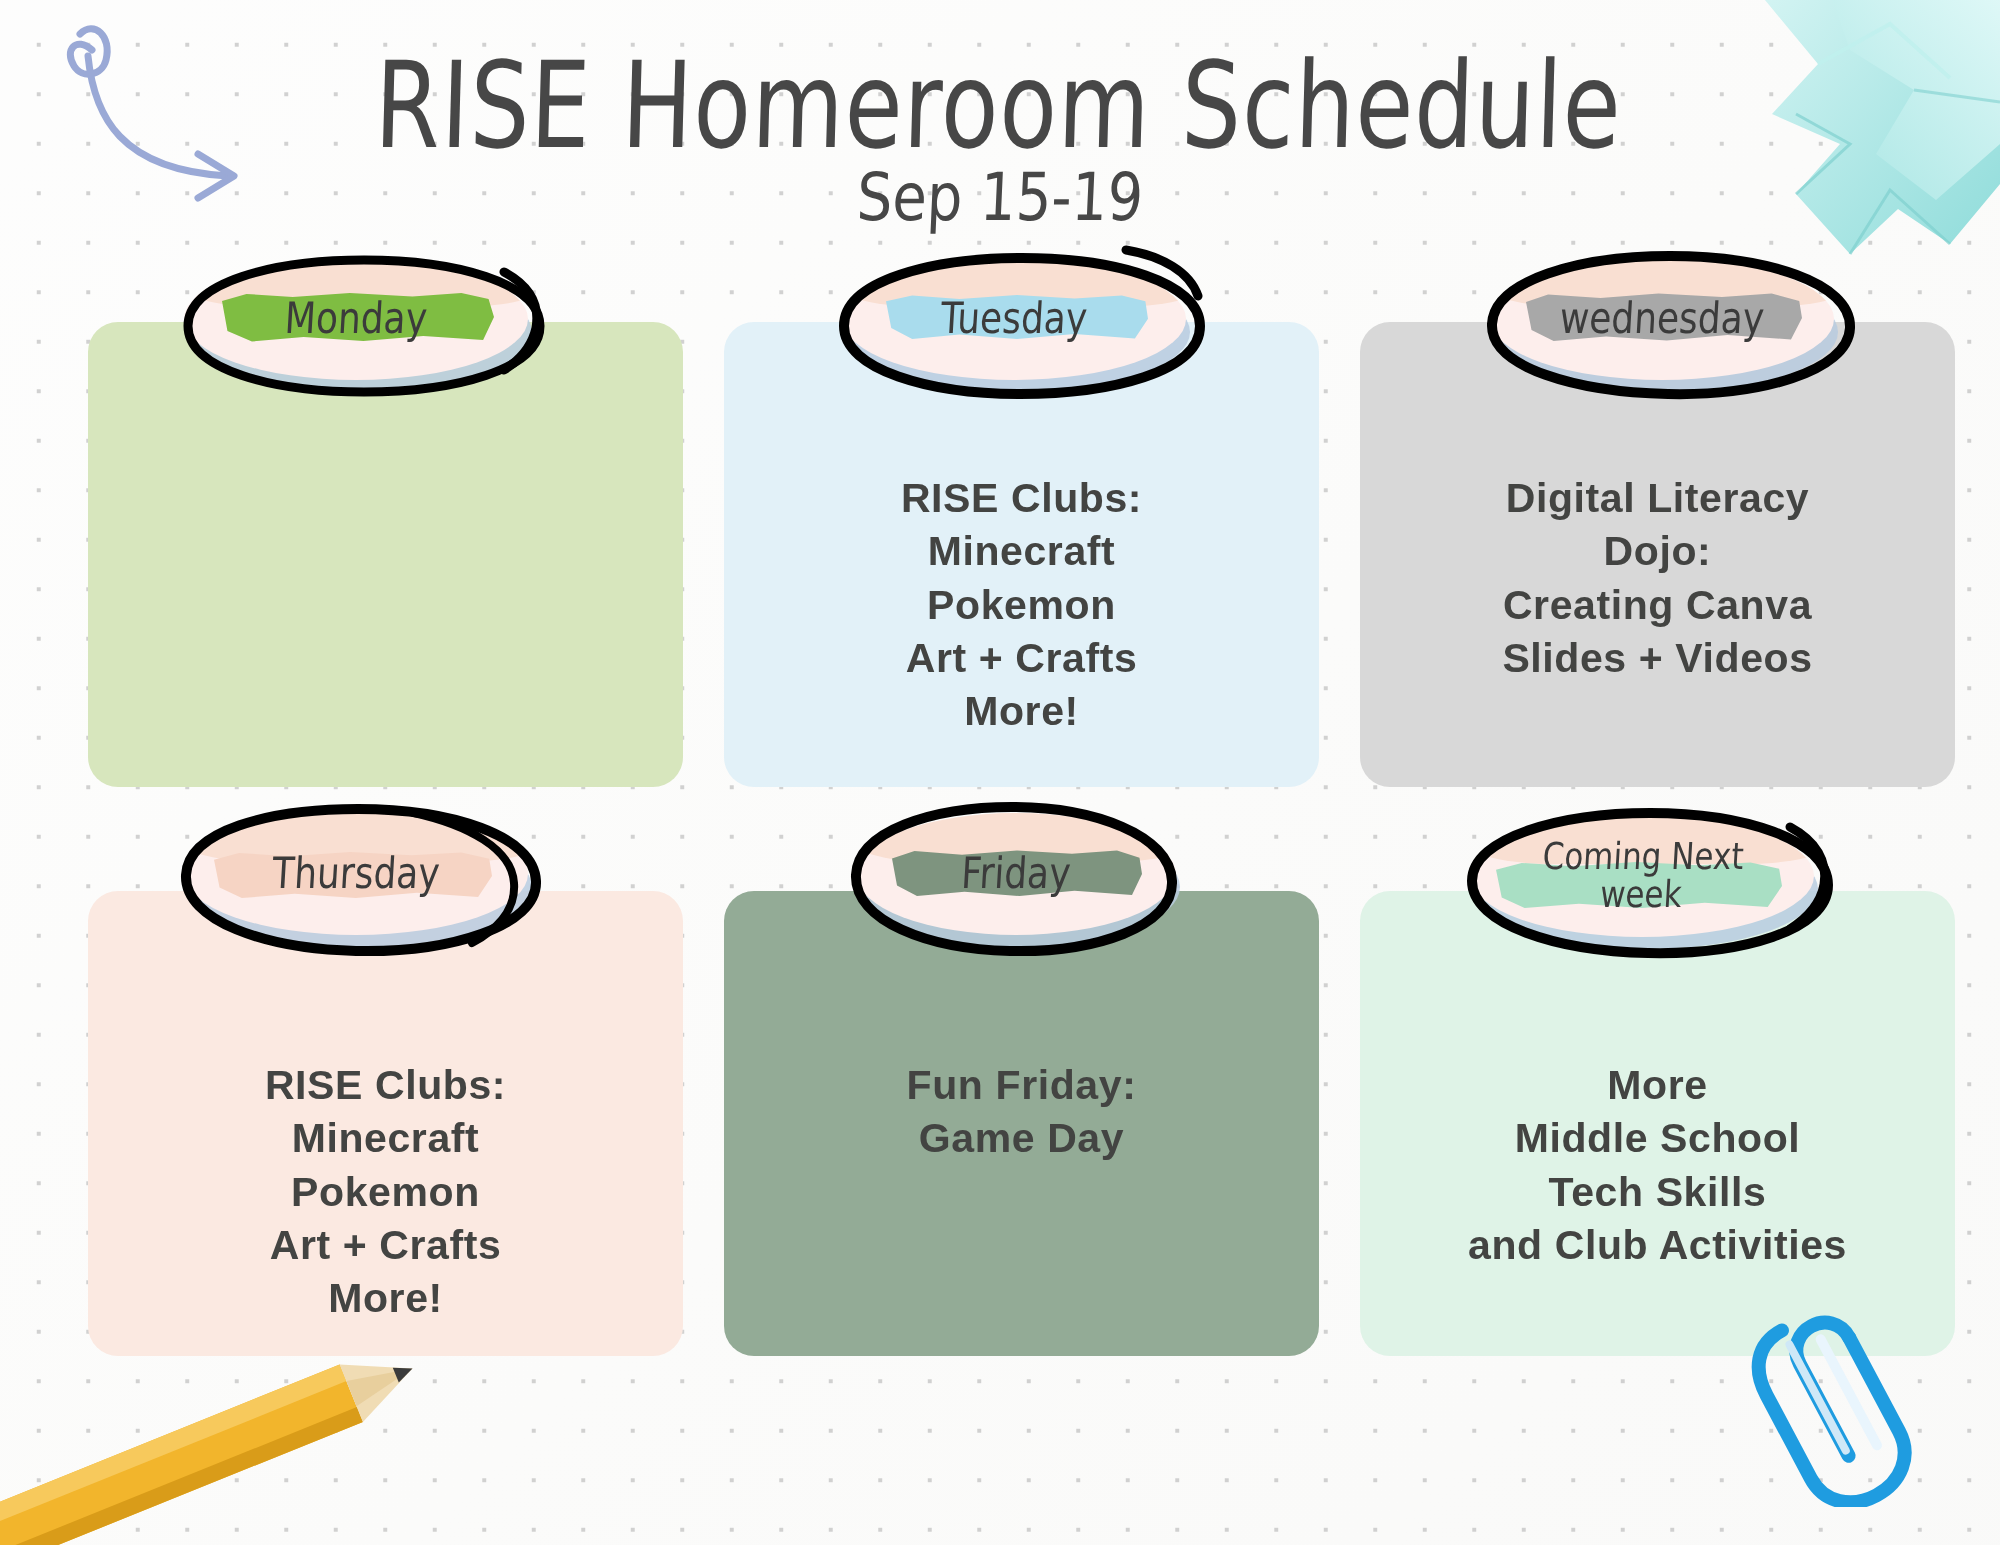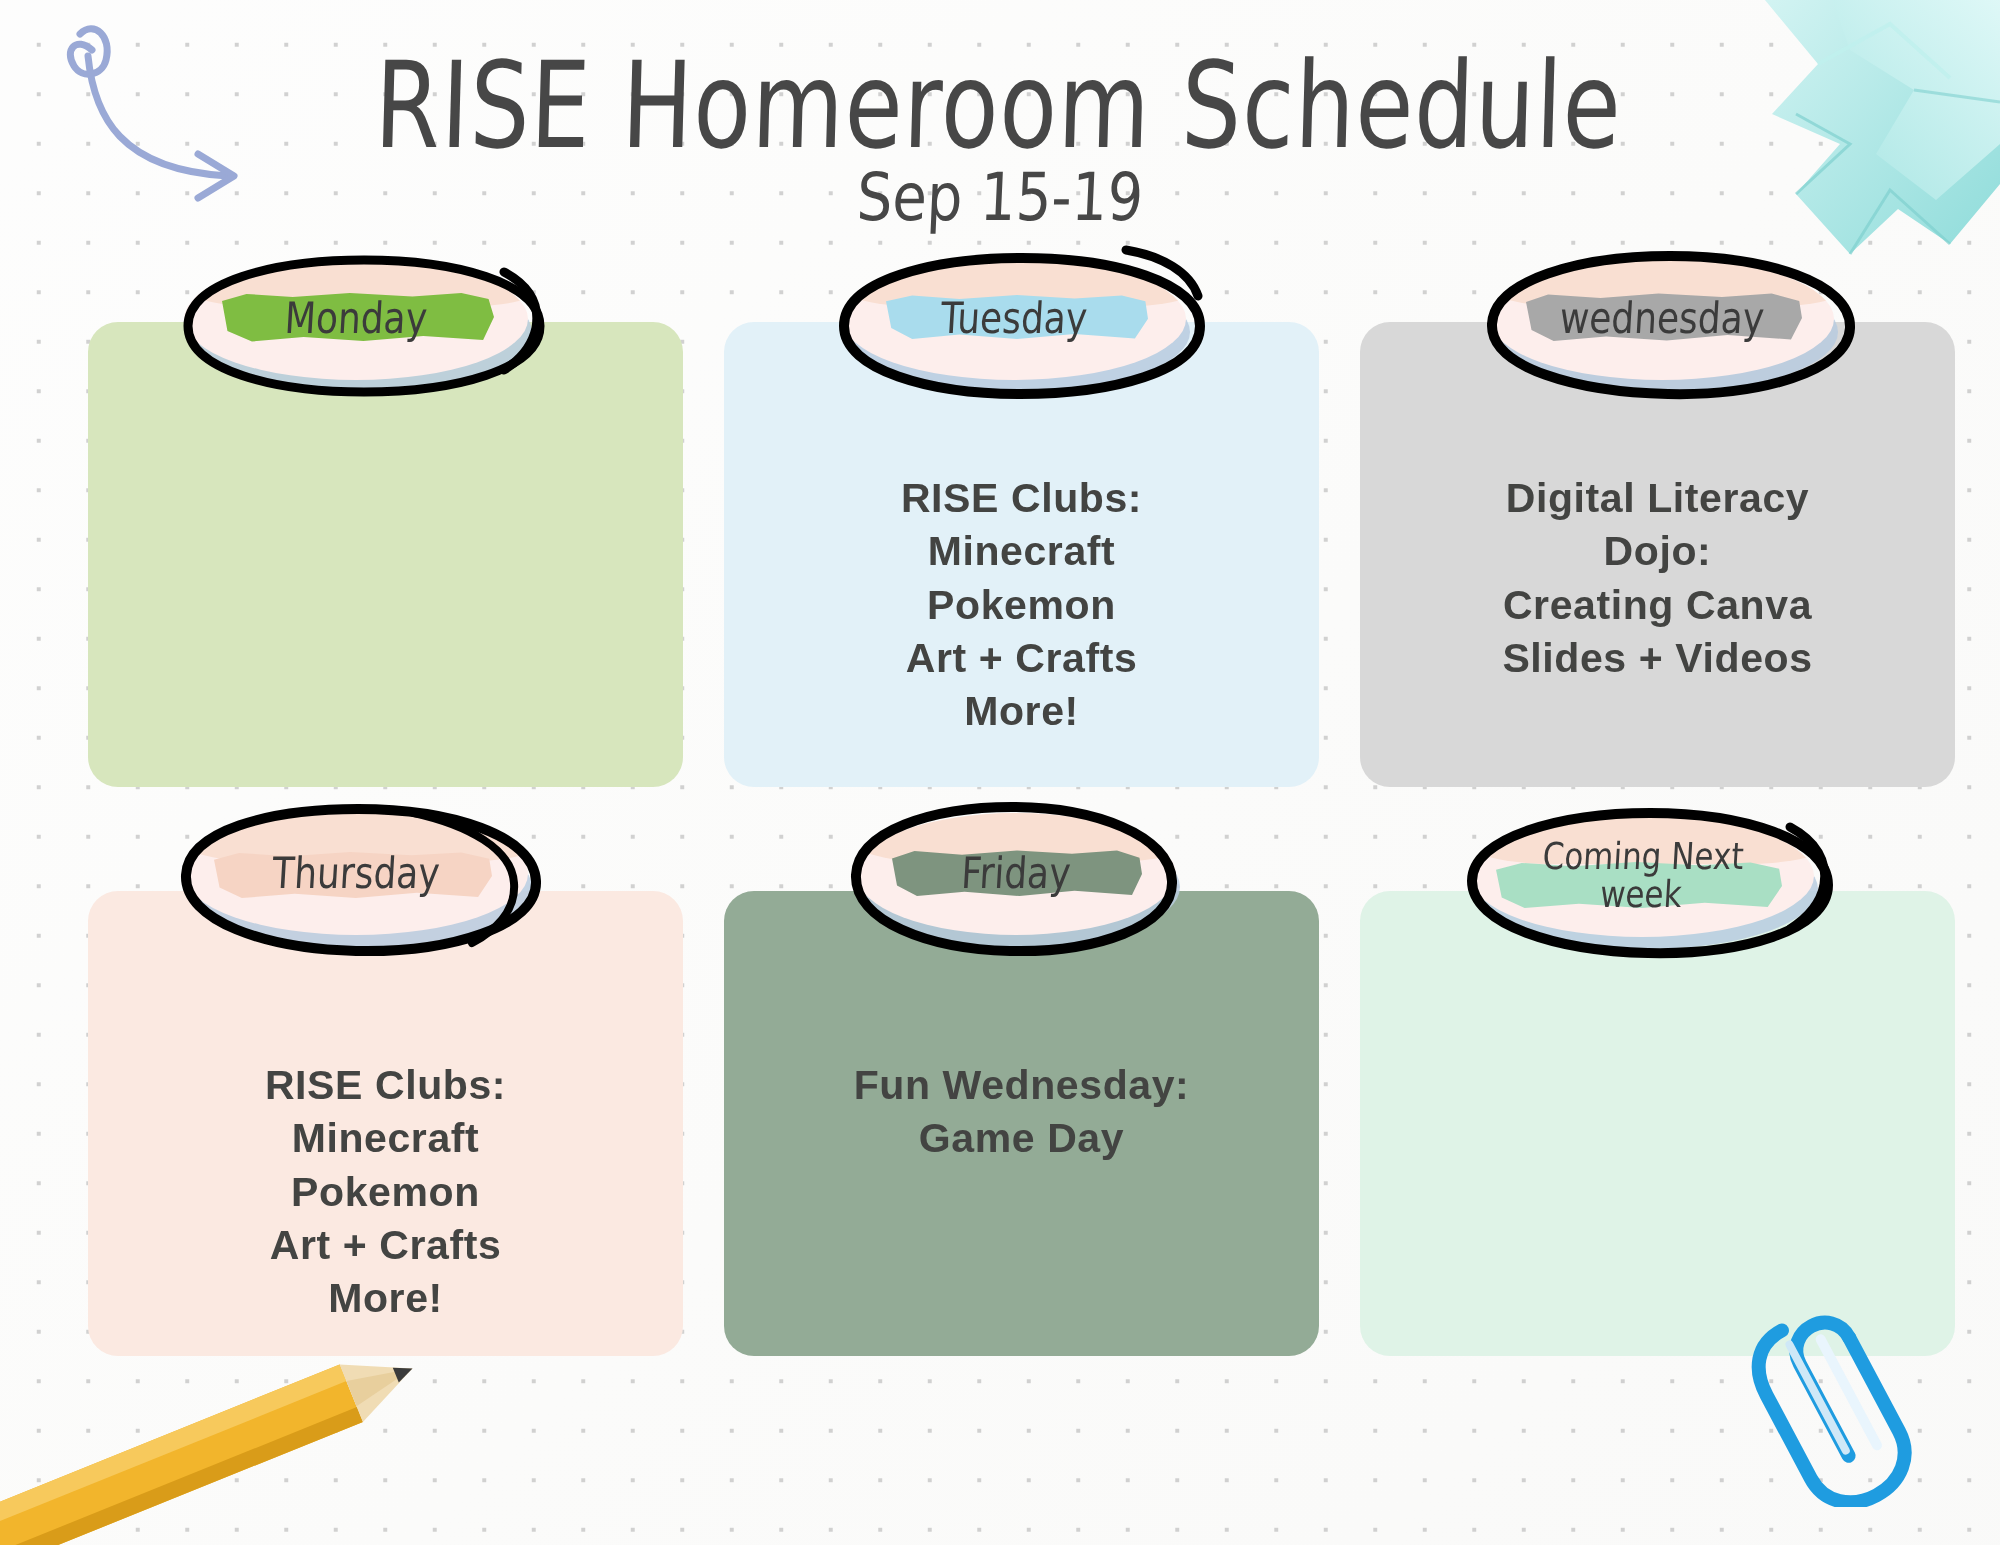--- a/index.html
+++ b/index.html
@@ -273,32 +273,36 @@
     <div class="badge mid" style="top:-78px;left:132px;width:330px;">
       <div class="oval-shadow" style="width:318px;"></div>
       <div class="oval-fill" style="width:320px;"></div>
       <div class="hl" style="left:36px;top:36px;width:250px;height:48px;background:#7e947f;
                   clip-path:polygon(0% 20%,9% 4%,28% 12%,50% 3%,72% 10%,90% 3%,99% 18%,100% 52%,96% 96%,73% 87%,51% 98%,29% 89%,10% 98%,2% 76%);"></div>
       <svg class="ink" viewBox="0 0 392 168">
         <path d="M172 10 C254 10 330 38 332 84 C334 130 254 156 170 154 C88 152 14 124 16 78 C18 34 92 10 172 10 Z" fill="none" stroke="#000" stroke-width="10" stroke-linecap="round"></path>
       </svg>
       <div class="daytext" style="width:320px;">Friday</div>
     </div>
-    <div class="card-body">Fun Wednesday:
+    <div class="card-body">Fun Friday:
 Game Day</div>
   </div>
 
   <div class="card row2" style="background:#dff3e7;">
     <div class="badge right" style="top:-76px;left:110px;">
       <div class="oval-shadow"></div>
       <div class="oval-fill"></div>
       <div class="hl" style="left:26px;top:46px;width:286px;height:48px;background:#a9dfc4;
                   clip-path:polygon(0% 18%,9% 4%,27% 11%,49% 2%,71% 9%,89% 3%,99% 16%,100% 52%,95% 96%,73% 87%,51% 98%,29% 89%,10% 98%,2% 76%);"></div>
       <svg class="ink" viewBox="0 0 392 168">
         <path d="M196 14 C288 14 374 40 374 86 C374 132 286 156 194 154 C104 152 18 126 18 82 C18 38 108 14 196 14 Z" fill="none" stroke="#000" stroke-width="10" stroke-linecap="round"></path>
         <path d="M336 28 C362 42 374 62 370 86 C366 106 352 120 336 130" fill="none" stroke="#000" stroke-width="9" stroke-linecap="round"></path>
       </svg>
       <div class="daytext two">Coming Next
 week</div>
     </div>
+    <div class="card-body">More
+Middle School
+Tech Skills
+and Club Activities</div>
   </div>
 
 </div>
 
 </body></html>

